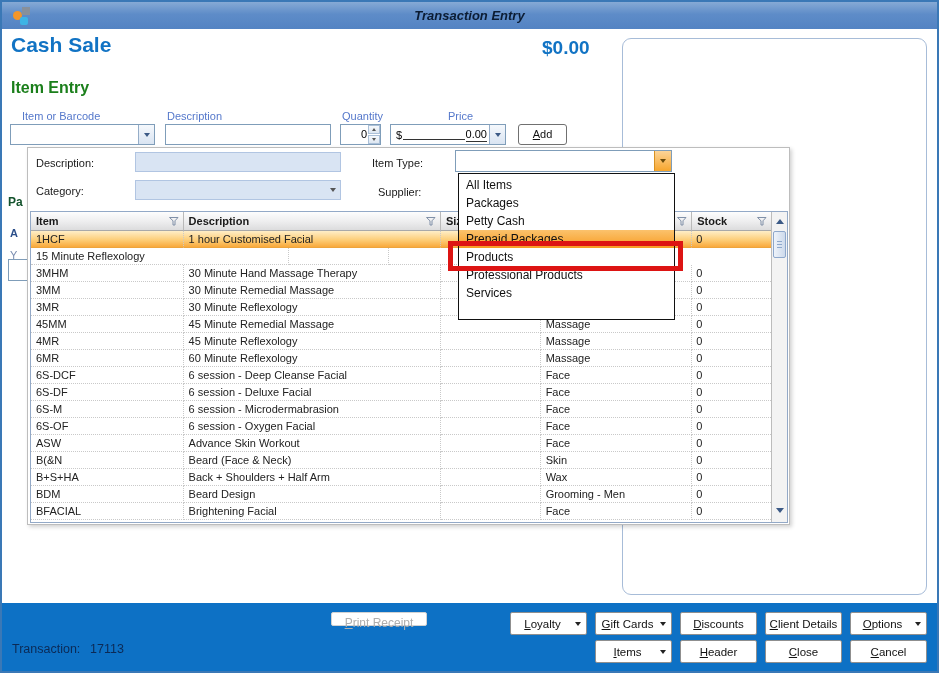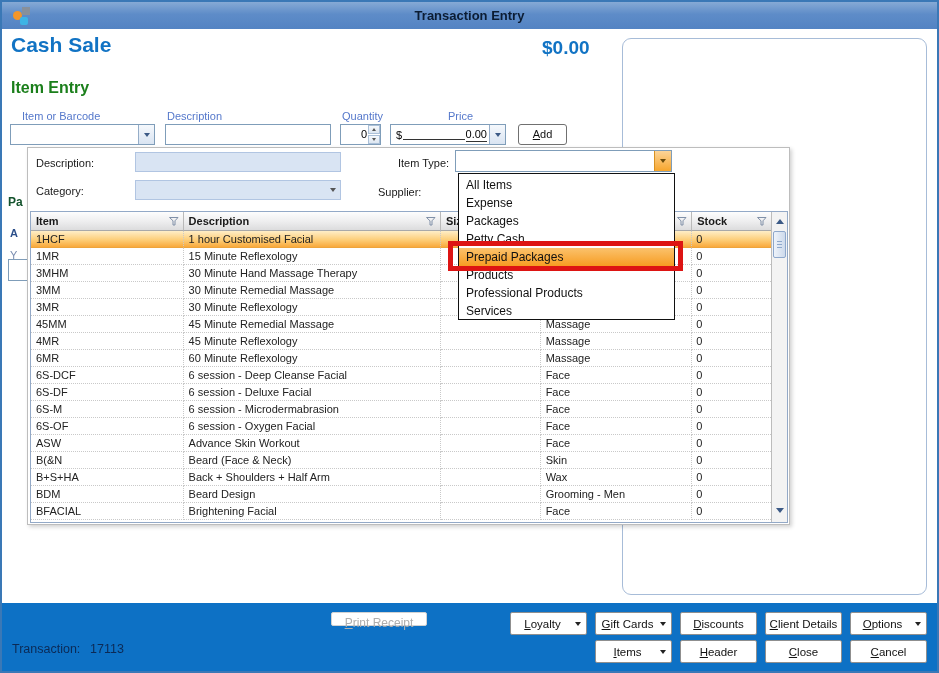--- a/index.html
+++ b/index.html
@@ -9,20 +9,21 @@
   .window{
     position:relative; width:939px; height:673px; background:#ffffff;
     box-shadow: inset 0 0 0 2px #3a78b6;
     overflow:hidden;
   }
 
   
   .titlebar{
     position:absolute; left:2px; top:2px; right:2px; height:27px;
     background:linear-gradient(180deg,#86aad5 0%,#5e8cc8 45%,#5383c3 100%);
+    font-style:italic;
   }
   .titlebar .title{
     position:absolute; left:0; right:0; top:6px; text-align:center;
     font-size:13px; font-weight:bold; color:#0b1c33;
   }
   .logo{ position:absolute; left:11px; top:5px; width:24px; height:19px; }
   .logo .dot-orange{ position:absolute; left:0; top:4px; width:9px; height:9px; border-radius:50%; background:#f3962a; }
   .logo .dot-gray{ position:absolute; left:9px; top:0; width:8px; height:8px; background:#87909b; }
   .logo .dot-cyan{ position:absolute; left:7px; top:10px; width:8px; height:8px; border-radius:2px; background:#3db4e5; }
 
@@ -217,21 +218,21 @@
 
   <div class="popup"></div>
   <div class="plabel" style="left:36px;top:157px">Description:</div>
   <div class="filled" style="left:135px;top:152px;width:206px">
     <input class="plain" value="" style="">
   </div>
   <div class="plabel" style="left:36px;top:185px">Category:</div>
   <div class="filled" style="left:135px;top:180px;width:206px">
     <div class="arr tri-dn" style="border-top-color:#555"></div>
   </div>
-  <div class="plabel" style="left:398px;top:157px">Item Type:</div>
+  <div class="plabel" style="left:372px;top:157px">Item Type:</div>
   <div class="itemtype-combo">
     <div class="orange-btn">
         <div class="tri"></div>
       </div>
   </div>
   <div class="plabel" style="left:378px;top:186px">Supplier:</div>
 
   <div class="grid">
     <div class="ghead">
       <div class="hcell h0">
@@ -267,21 +268,20 @@
     </div>
     <div class="gbody" id="gbody">
         <div class="trow sel">
           <div class="tcell c0">1HCF</div>
           <div class="tcell c1">1 hour Customised Facial</div>
           <div class="tcell c2"></div>
           <div class="tcell c3"></div>
           <div class="tcell c4">0</div>
         </div>
         <div class="trow">
-          <div class="tcell c0">1MR</div>
           <div class="tcell c1">15 Minute Reflexology</div>
           <div class="tcell c2"></div>
           <div class="tcell c3"></div>
           <div class="tcell c4">0</div>
         </div>
         <div class="trow">
           <div class="tcell c0">3MHM</div>
           <div class="tcell c1">30 Minute Hand Massage Therapy</div>
           <div class="tcell c2"></div>
           <div class="tcell c3"></div>
@@ -396,21 +396,20 @@
         <div class="grip" style="top:15px"></div>
       </div>
       <div class="sc-btn sc-dn">
           <div class="t-dn-n"></div>
         </div>
     </div>
   </div>
 
   <div class="ddlist" id="ddlist">
       <div class="ddopt">All Items</div>
-      <div class="ddopt">Expense</div>
       <div class="ddopt">Packages</div>
       <div class="ddopt">Petty Cash</div>
       <div class="ddopt hl">Prepaid Packages</div>
       <div class="ddopt">Products</div>
       <div class="ddopt">Professional Products</div>
       <div class="ddopt">Services</div>
     </div>
 
   <div class="redbox"></div>
 

